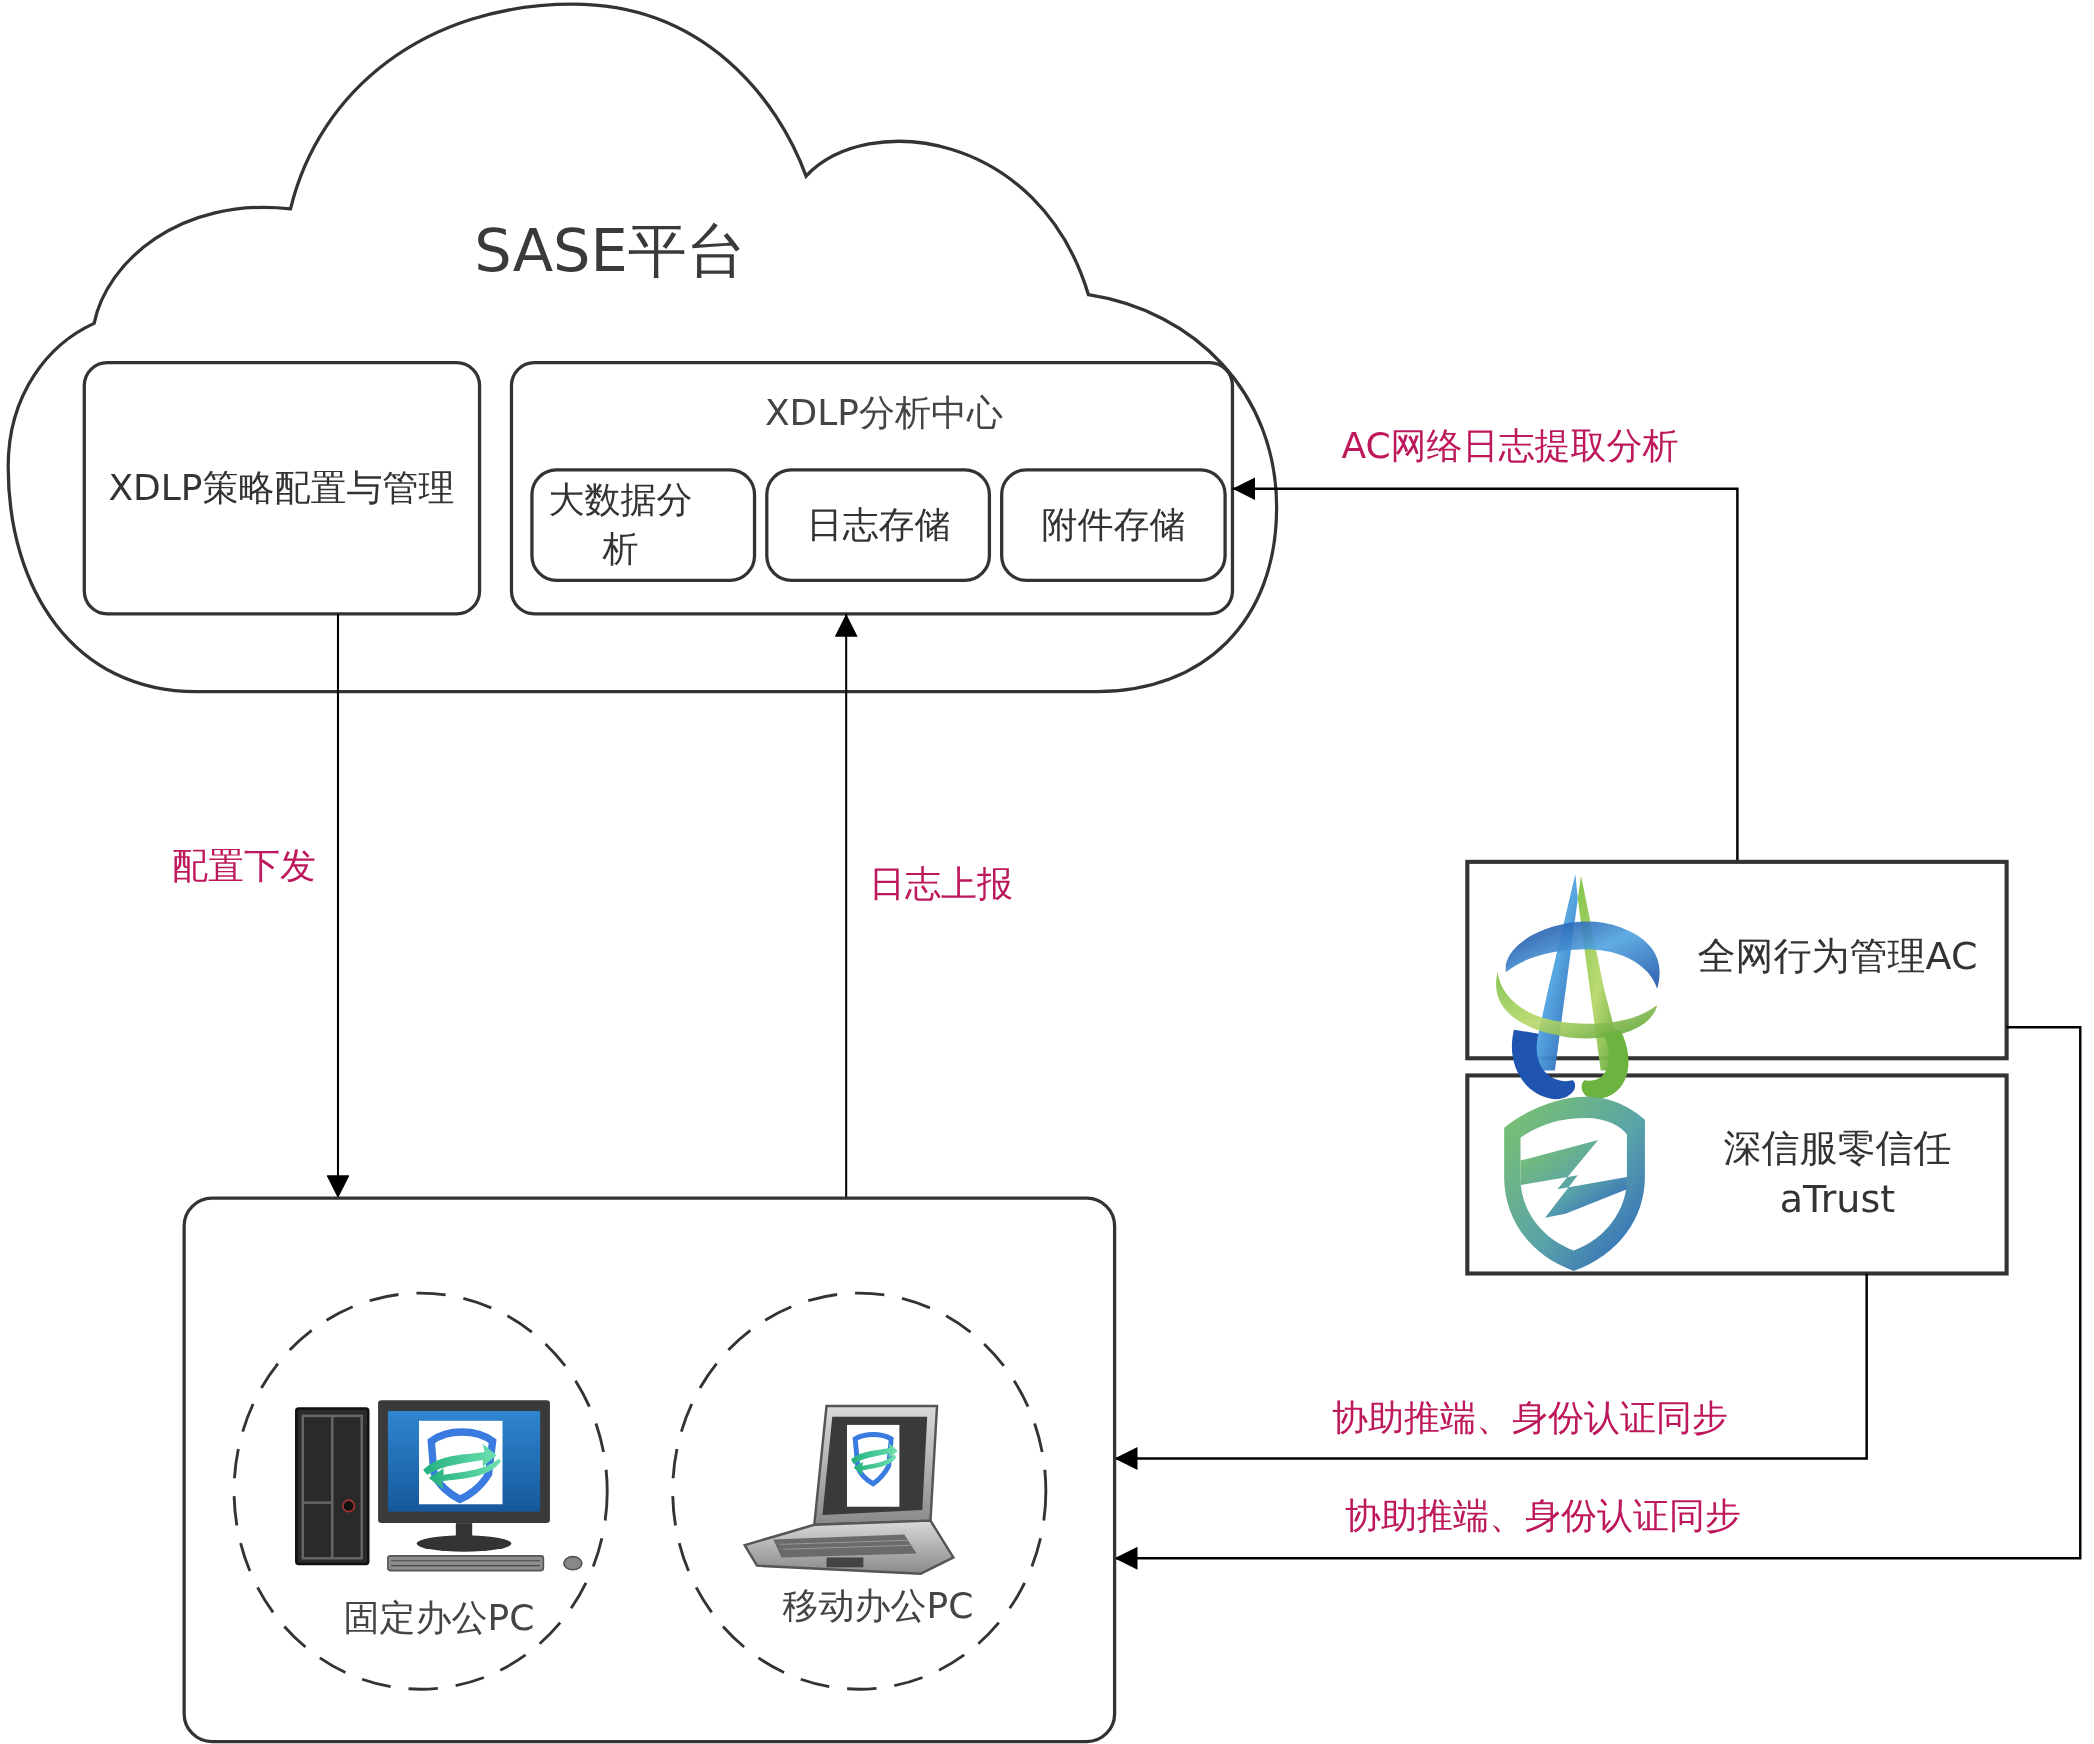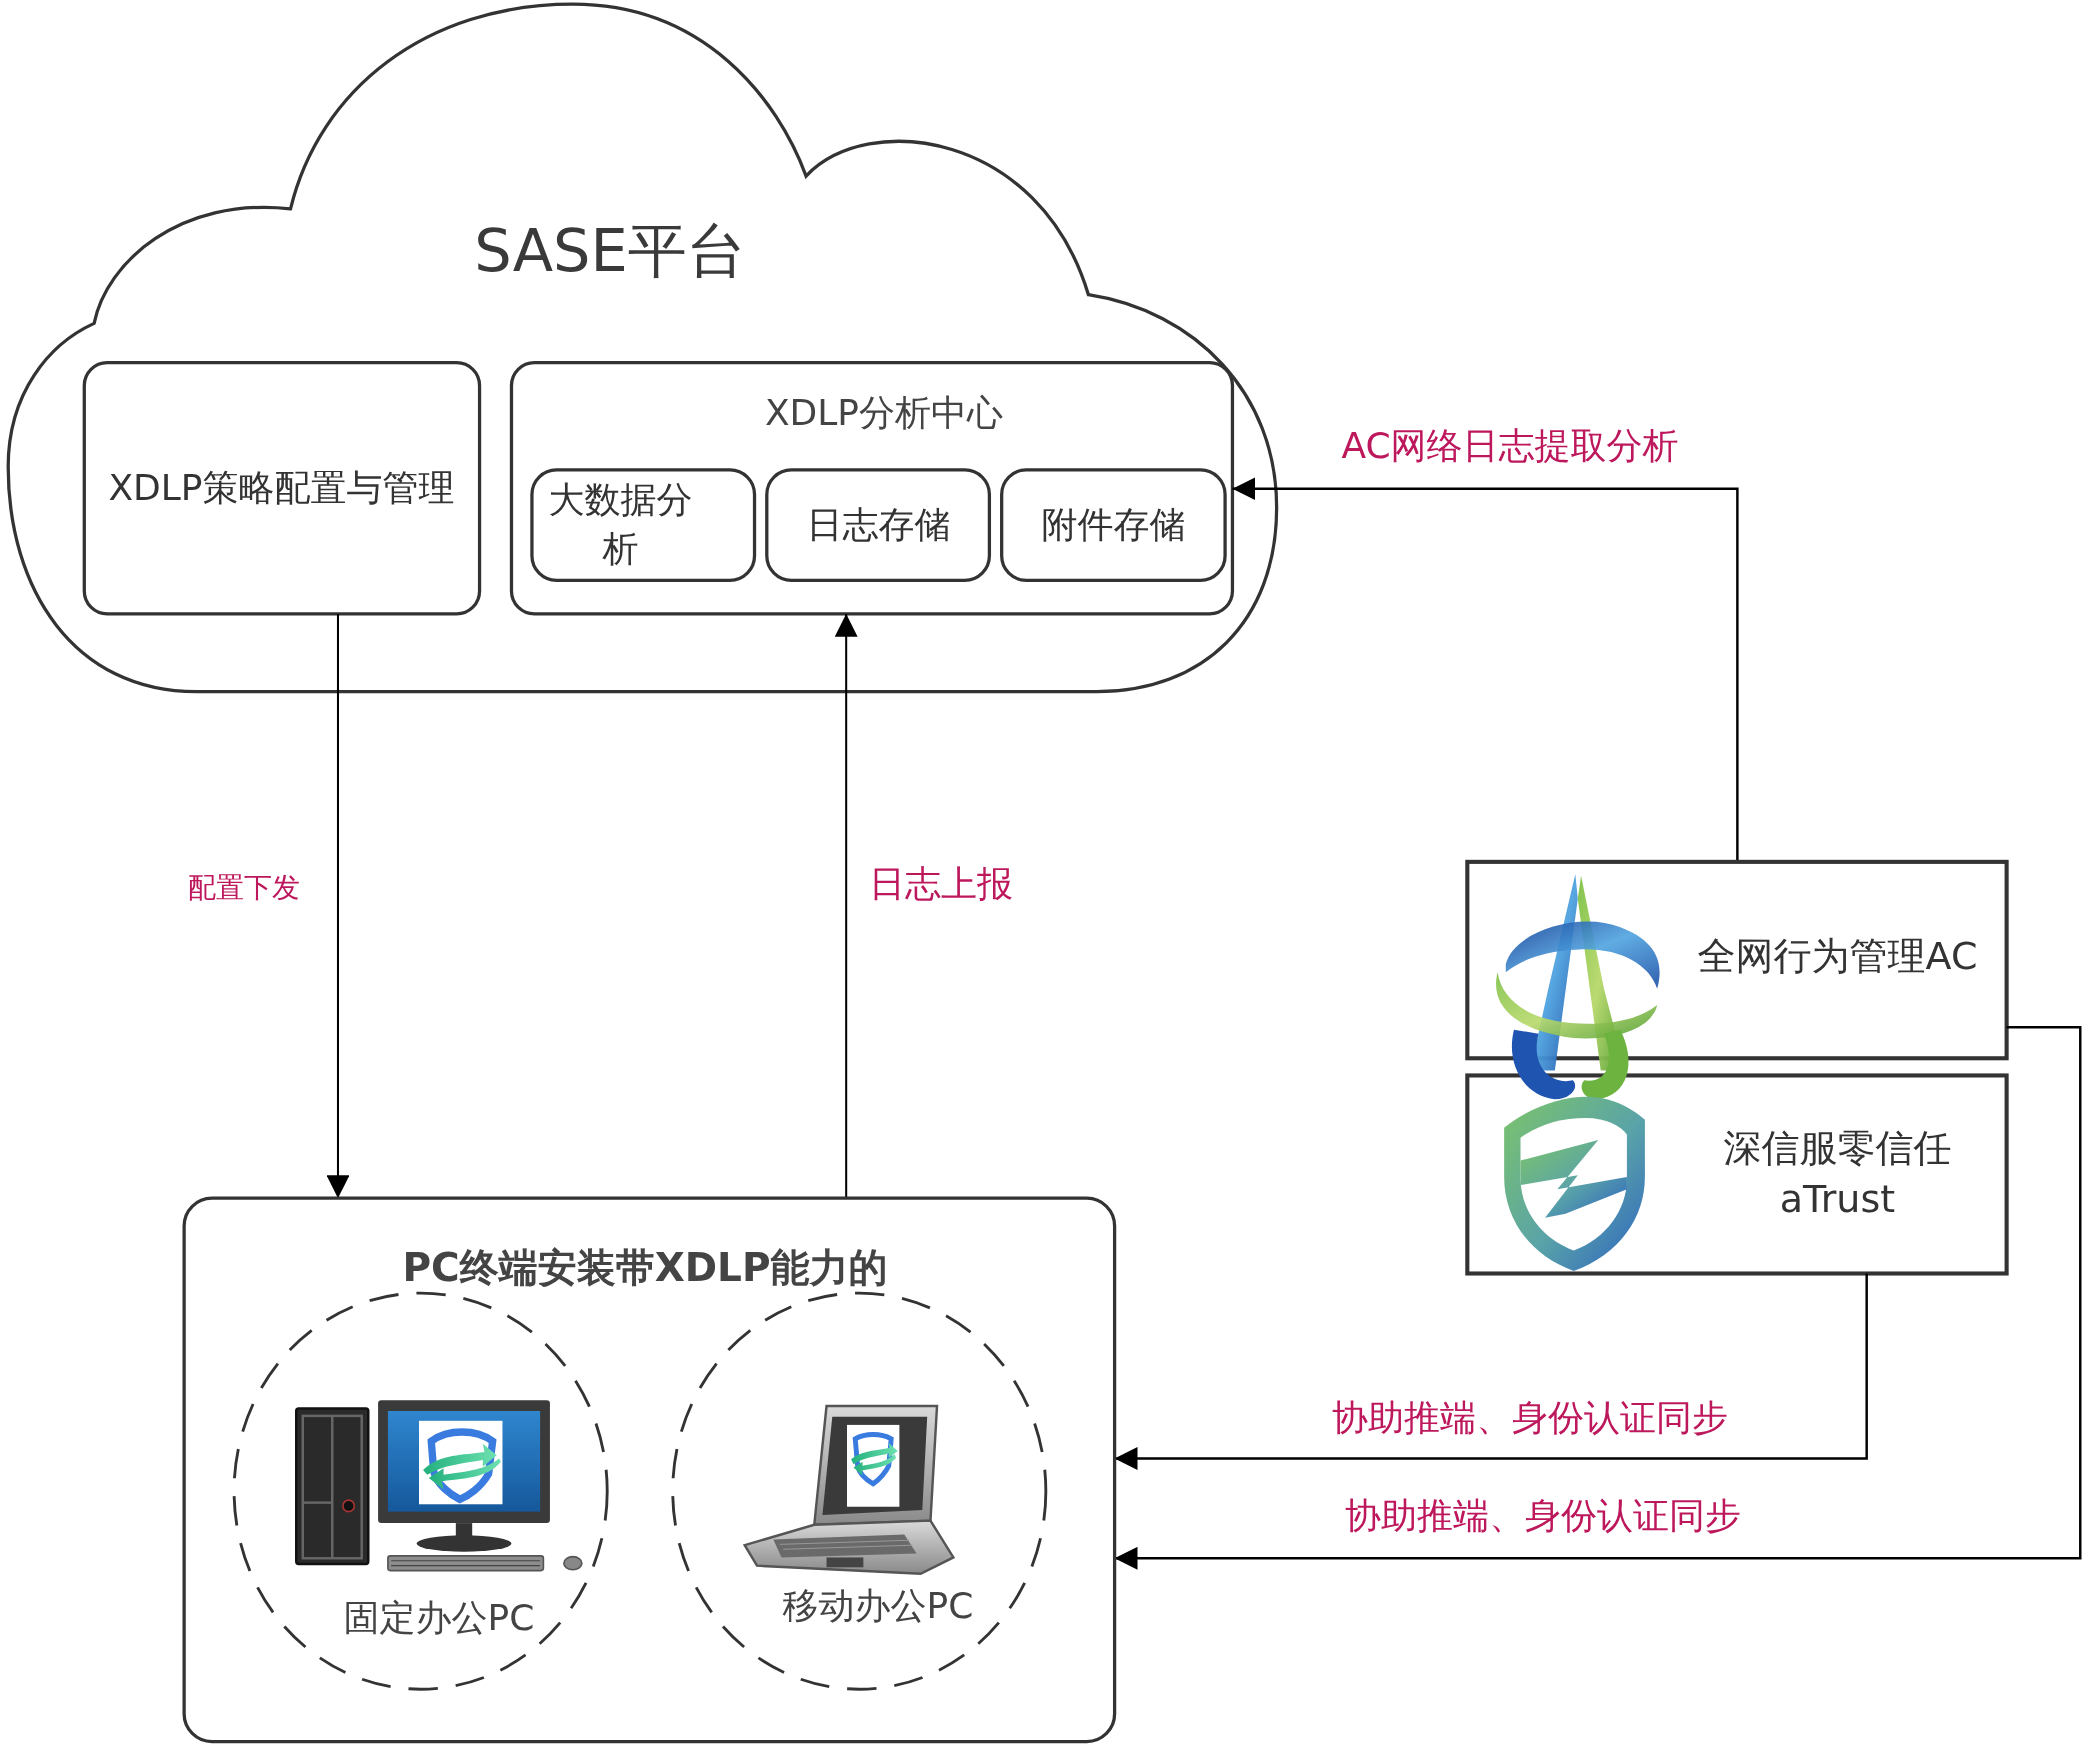--- a/index.html
+++ b/index.html
@@ -144,33 +144,32 @@
 <div class="lbl center" style="left:584px; top:250px; font-size:59px; color:#3a3a3a;margin-left:26px;">SASE平台</div>
 
 <div class="box-text" style="left:84px; top:363px; width:395px; height:251px; font-size:36px;">XDLP策略配置与管理</div>
 
 <div class="lbl center" style="left:876px; top:413px; font-size:36px; color:#444;margin-left:8px;">XDLP分析中心</div>
 
 <div class="box-text" style="left:532px; top:470px; width:177px; height:110px; font-size:36px;">大数据分析</div>
 <div class="box-text" style="left:767px; top:470px; width:223px; height:110px; font-size:36px;">日志存储</div>
 <div class="box-text" style="left:1002px; top:470px; width:223px; height:110px; font-size:36px;">附件存储</div>
 
-<div class="lbl center" style="left:244px; top:866px; font-size:28px;margin-top:22px;">配置下发</div>
+<div class="lbl center" style="left:244px; top:866px; font-size:36px;">配置下发</div>
 <div class="lbl center" style="left:941px; top:884px; font-size:36px;">日志上报</div>
 <div class="lbl center" style="left:1510px; top:446px; font-size:36px;">AC网络日志提取分析</div>
 
 <div class="box-text" style="left:1669px; top:858px; width:337px; height:196px; font-size:38px;">全网行为管理AC</div>
 
 <div class="box-text" style="left:1669px; top:1075px; width:337px; height:198px; font-size:38px; flex-direction:column; line-height:1.35;">
   <span>深信服零信任</span>
   <span>aTrust</span>
 </div>
 
 <div class="lbl center" style="left:1530px; top:1418px; font-size:36px;">协助推端、身份认证同步</div>
 <div class="lbl center" style="left:1543px; top:1516px; font-size:36px;">协助推端、身份认证同步</div>
 
 <div class="lbl center" style="left:645px; top:1268px; font-size:39px; font-weight:bold; line-height:1.3; color:#444;">
-  <div>PC终端安装带XDLP能力的</div>
 </div>
 
 <div class="lbl center" style="left:439px; top:1618px; font-size:36px; color:#444;">固定办公PC</div>
 <div class="lbl center" style="left:878px; top:1606px; font-size:36px; color:#444;">移动办公PC</div>
 
 
 </body></html>

